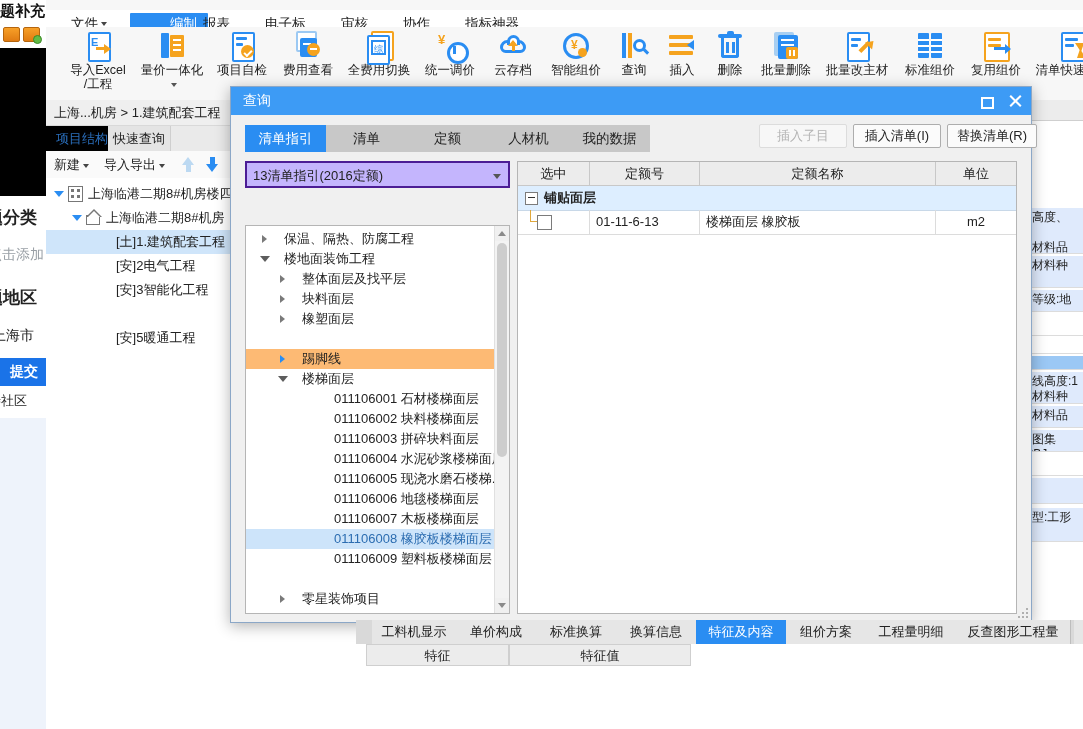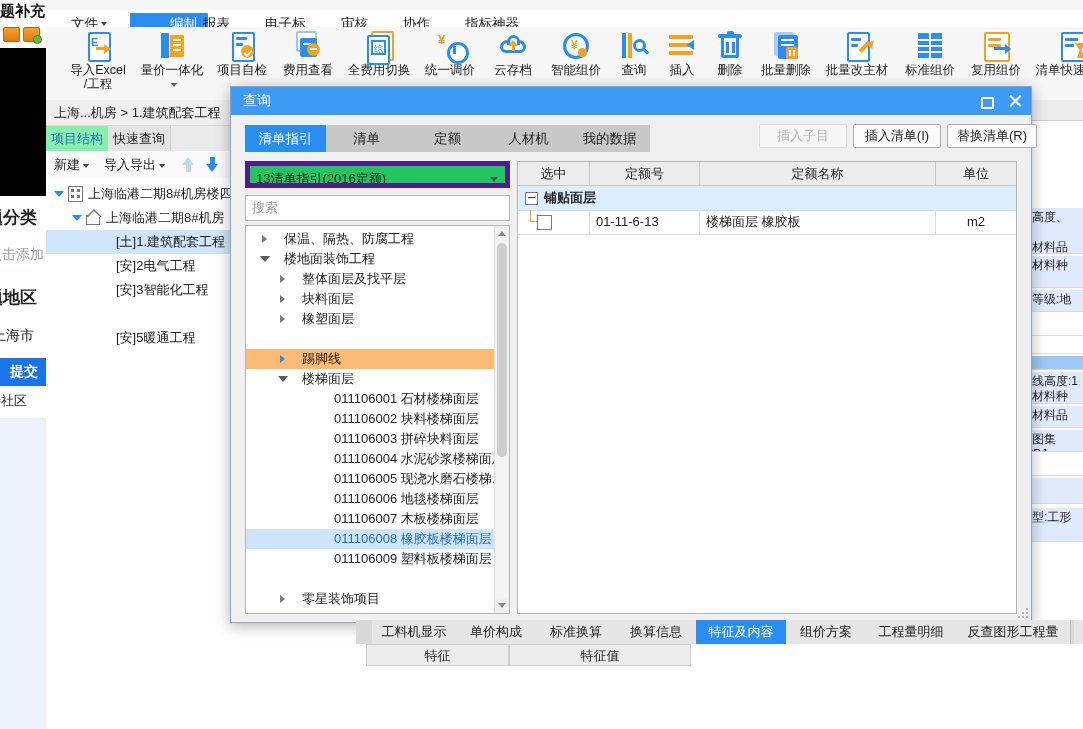--- a/index.html
+++ b/index.html
@@ -65,21 +65,21 @@
   .lnO{position:absolute;height:2.5px;background:#f5a31e;border-radius:1px;}
 
   
   #crumb{left:0;top:100px;width:190px;height:26px;background:#efefef;border-bottom:1px solid #d9d9d9;
      font-size:13px;line-height:26px;padding-left:8px;white-space:nowrap;overflow:hidden;box-sizing:border-box;}
 
   
   #lp-tabs{left:0;top:126px;width:190px;height:25px;background:#eaeaea;border-bottom:1px solid #cfcfcf;}
   .lptab{position:absolute;top:0;height:25px;line-height:25px;text-align:center;font-size:13px;
      background:#e4e4e4;border-right:1px solid #cfcfcf;cursor:default;}
-  .lptab.sel{background:#86efac;color:#2a6ebb;}
+  .lptab.sel{background:#000000;color:#2a6ebb;text-align:right;}
 
   
   #lp-tb{left:0;top:151px;width:190px;height:27px;background:#fafafa;border-bottom:1px solid #e0e0e0;}
   .lbtn{position:absolute;top:4px;height:19px;line-height:19px;font-size:13px;cursor:default;white-space:nowrap;}
 
   
   #ptree{left:0;top:178px;width:190px;height:212px;background:#fff;overflow:hidden;
      border-right:1px solid #dcdcdc;}
   .pt-row{position:absolute;left:0;width:190px;height:24px;line-height:24px;font-size:13px;
      white-space:nowrap;cursor:default;overflow:hidden;}
@@ -113,22 +113,22 @@
   .dtab{position:absolute;top:10px;height:27px;line-height:27px;text-align:center;font-size:13.5px;
      background:#c8c8c8;color:#222;cursor:default;}
   .dtab.sel{background:#2a8df2;color:#fff;}
 
   
   .dbtn{position:absolute;top:9px;height:24px;line-height:22px;text-align:center;font-size:13px;
      background:#fbfbfb;border:1px solid #adadad;color:#222;cursor:default;box-sizing:border-box;border-radius:2px;}
   .dbtn.dis{color:#b4b4b4;border-color:#dcdcdc;background:#f7f7f7;}
 
   
-  #dsel{position:absolute;left:14px;top:46px;width:265px;height:27px;background:#22c55e;
-     border:5px solid #4c1d95;box-sizing:border-box;font-size:13px;line-height:25px;padding-left:6px;
+  #dsel{position:absolute;left:14px;top:46px;width:265px;height:27px;background:#c4b5fd;
+     border:2px solid #4c1d95;box-sizing:border-box;font-size:13px;line-height:25px;padding-left:6px;
      white-space:nowrap;overflow:hidden;}
   #dsel .ar{position:absolute;right:7px;top:11px;width:0;height:0;border-left:4px solid transparent;
      border-right:4px solid transparent;border-top:5px solid #555;}
   #dsearch{position:absolute;left:14px;top:80px;width:265px;height:26px;background:#fff;
      border:1px solid #b5b5b5;box-sizing:border-box;font-size:13px;line-height:24px;padding-left:6px;color:#999;}
   #dtree{position:absolute;left:14px;top:110px;width:265px;height:389px;background:#fff;
      border:1px solid #b5b5b5;overflow:hidden;box-sizing:border-box;}
   .tr-row{position:absolute;left:0;width:251px;height:20px;line-height:20px;font-size:13px;
      white-space:nowrap;cursor:default;overflow:hidden;}
   .tr-row.hov{background:#fdba74;text-decoration:underline;}
@@ -470,21 +470,20 @@
           <i class="x2"></i>
         </div>
     </div>
     <div id="dlg-body">
 
       <div id="dsel">
         <span>13清单指引(2016定额)</span>
         <i class="ar"></i>
       </div>
 
-      <div id="dsearch">搜索</div>
 
       <div id="dtree">
         <div class="tr-row" style="top: 3px;">
             <i class="tri-r" style="left:16px;top:6px"></i>
             <span style="position:absolute;left:38px;top:0">保温、隔热、防腐工程</span>
           </div>
           <div class="tr-row" style="top: 23px;">
             <i class="tri-dn" style="left:14px;top:7px"></i>
             <span style="position:absolute;left:38px;top:0">楼地面装饰工程</span>
           </div>

